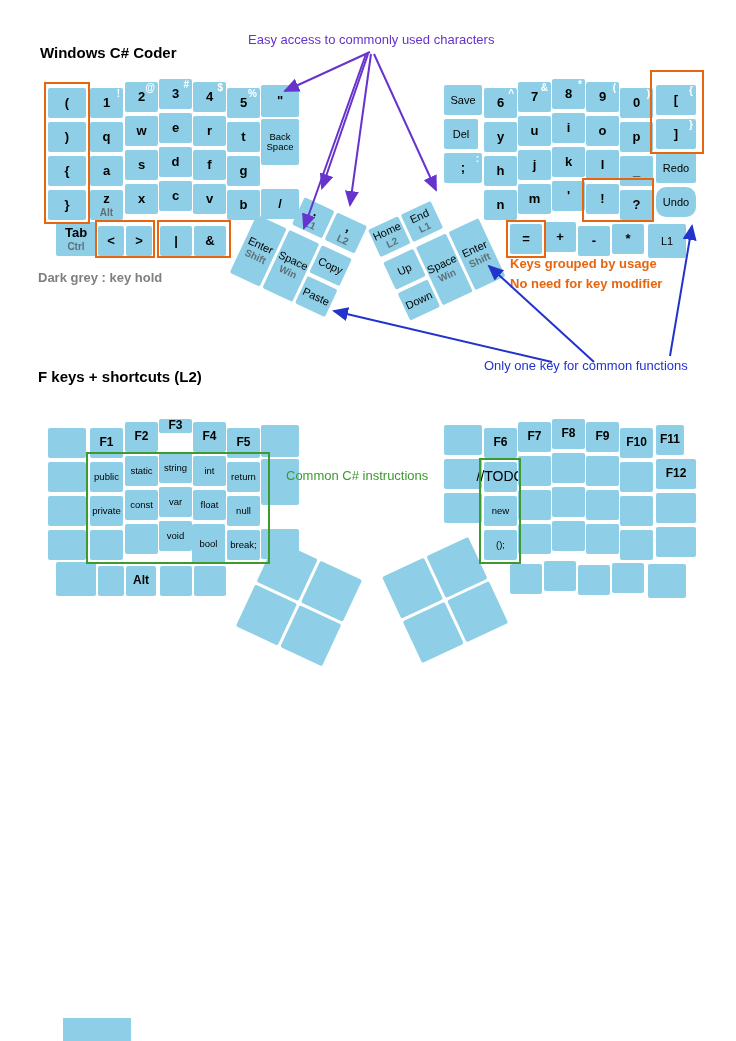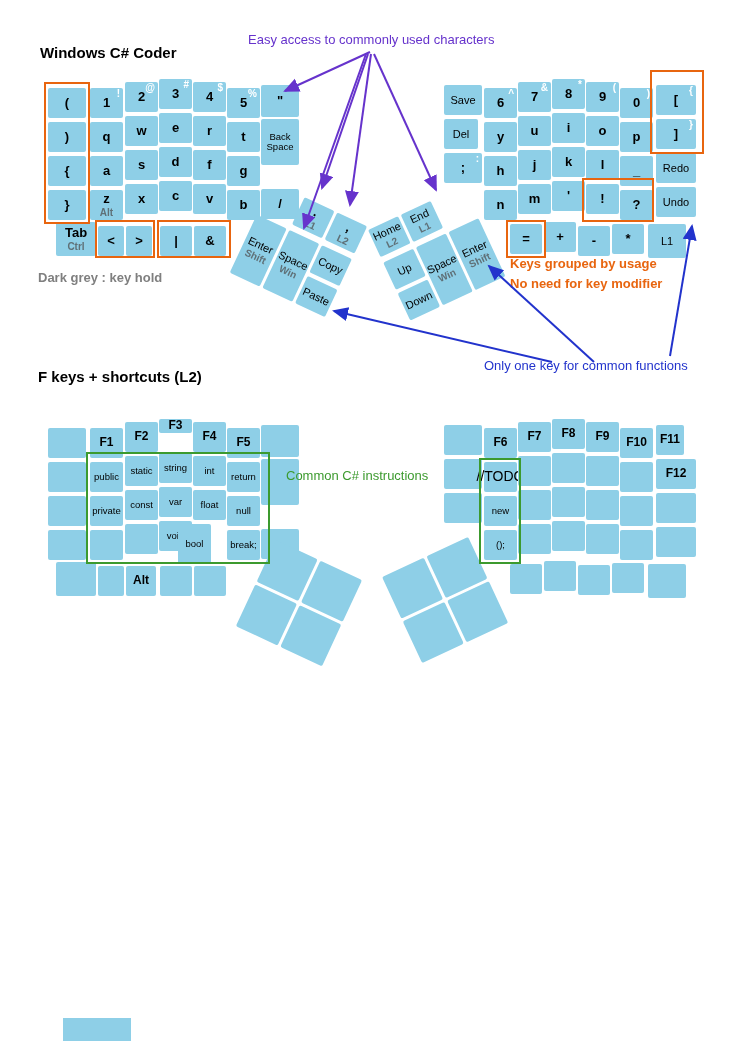--- a/index.html
+++ b/index.html
@@ -264,21 +264,21 @@
       <span class="shift">{</span>
       <span class="main">[</span>
     </div>
     <div class="key t-sym" style="left: 656px; top: 119px; width: 40px; height: 30px;">
       <span class="shift">}</span>
       <span class="main">]</span>
     </div>
     <div class="key t-word" style="left: 656px; top: 153px; width: 40px; height: 30px;">
       <span class="main">Redo</span>
     </div>
-    <div class="key t-word" style="left: 656px; top: 187px; width: 40px; height: 30px;">
+    <div class="key t-word" style="left: 656px; top: 187px; width: 40px; height: 30px; border-radius: 10px;">
       <span class="main">Undo</span>
     </div>
     <div class="key t-sym" style="left: 510px; top: 224px; width: 32px; height: 30px;">
       <span class="main">=</span>
     </div>
     <div class="key t-sym" style="left: 544px; top: 222px; width: 32px; height: 30px;">
       <span class="main">+</span>
     </div>
     <div class="key t-sym" style="left: 578px; top: 226px; width: 32px; height: 30px;">
       <span class="main">-</span>
@@ -375,21 +375,21 @@
     </div>
     <div class="key t-f" style="left: 193px; top: 422px; width: 33px; height: 30px;">
       <span class="main">F4</span>
     </div>
     <div class="key t-small" style="left: 193px; top: 456px; width: 33px; height: 30px;">
       <span class="main">int</span>
     </div>
     <div class="key t-small" style="left: 193px; top: 490px; width: 33px; height: 30px;">
       <span class="main">float</span>
     </div>
-    <div class="key t-small" style="left: 178px; top: 524px; width: 33px; height: 40px;">
+    <div class="key t-small" style="left: 192px; top: 524px; width: 33px; height: 40px;">
       <span class="main">bool</span>
     </div>
     <div class="key t-f" style="left: 227px; top: 428px; width: 33px; height: 30px;">
       <span class="main">F5</span>
     </div>
     <div class="key t-small" style="left: 227px; top: 462px; width: 33px; height: 30px;">
       <span class="main">return</span>
     </div>
     <div class="key t-small" style="left: 227px; top: 496px; width: 33px; height: 30px;">
       <span class="main">null</span>

